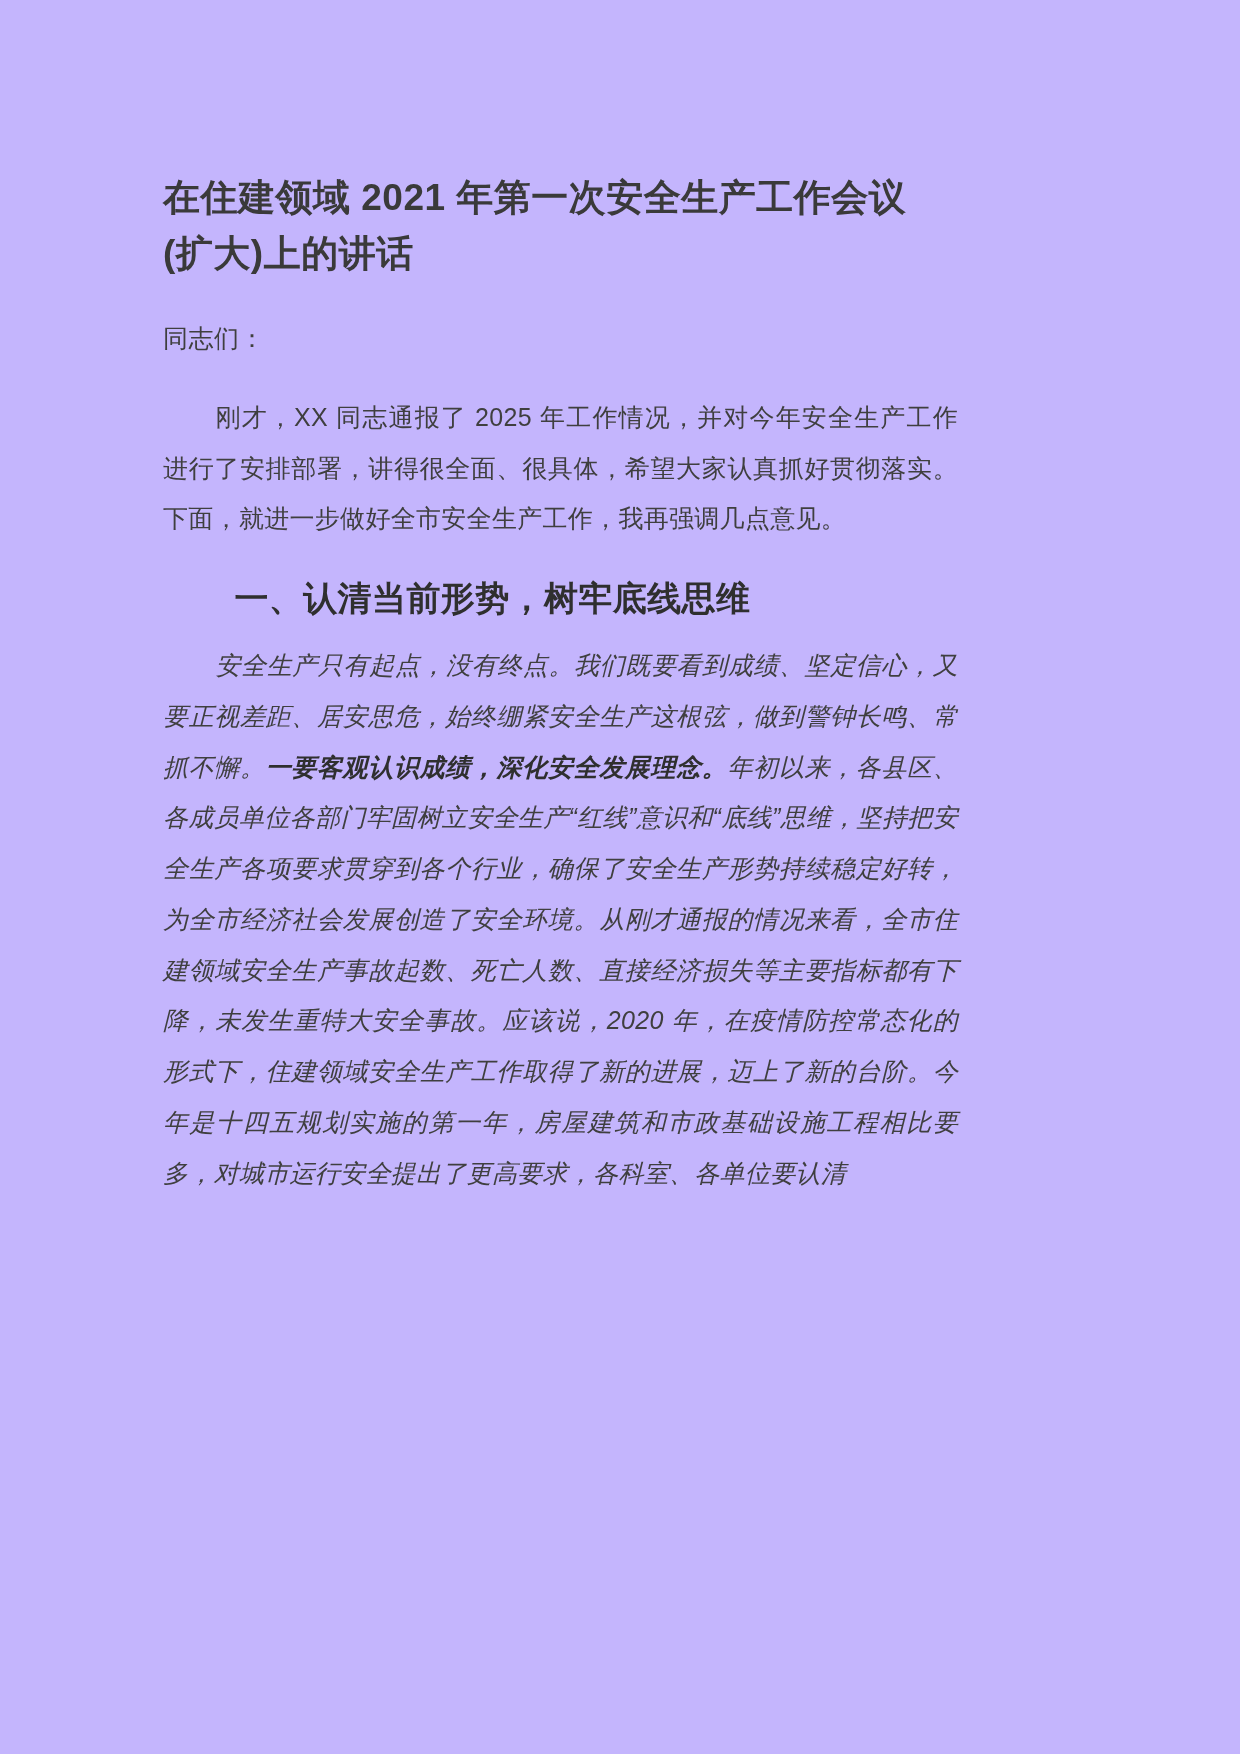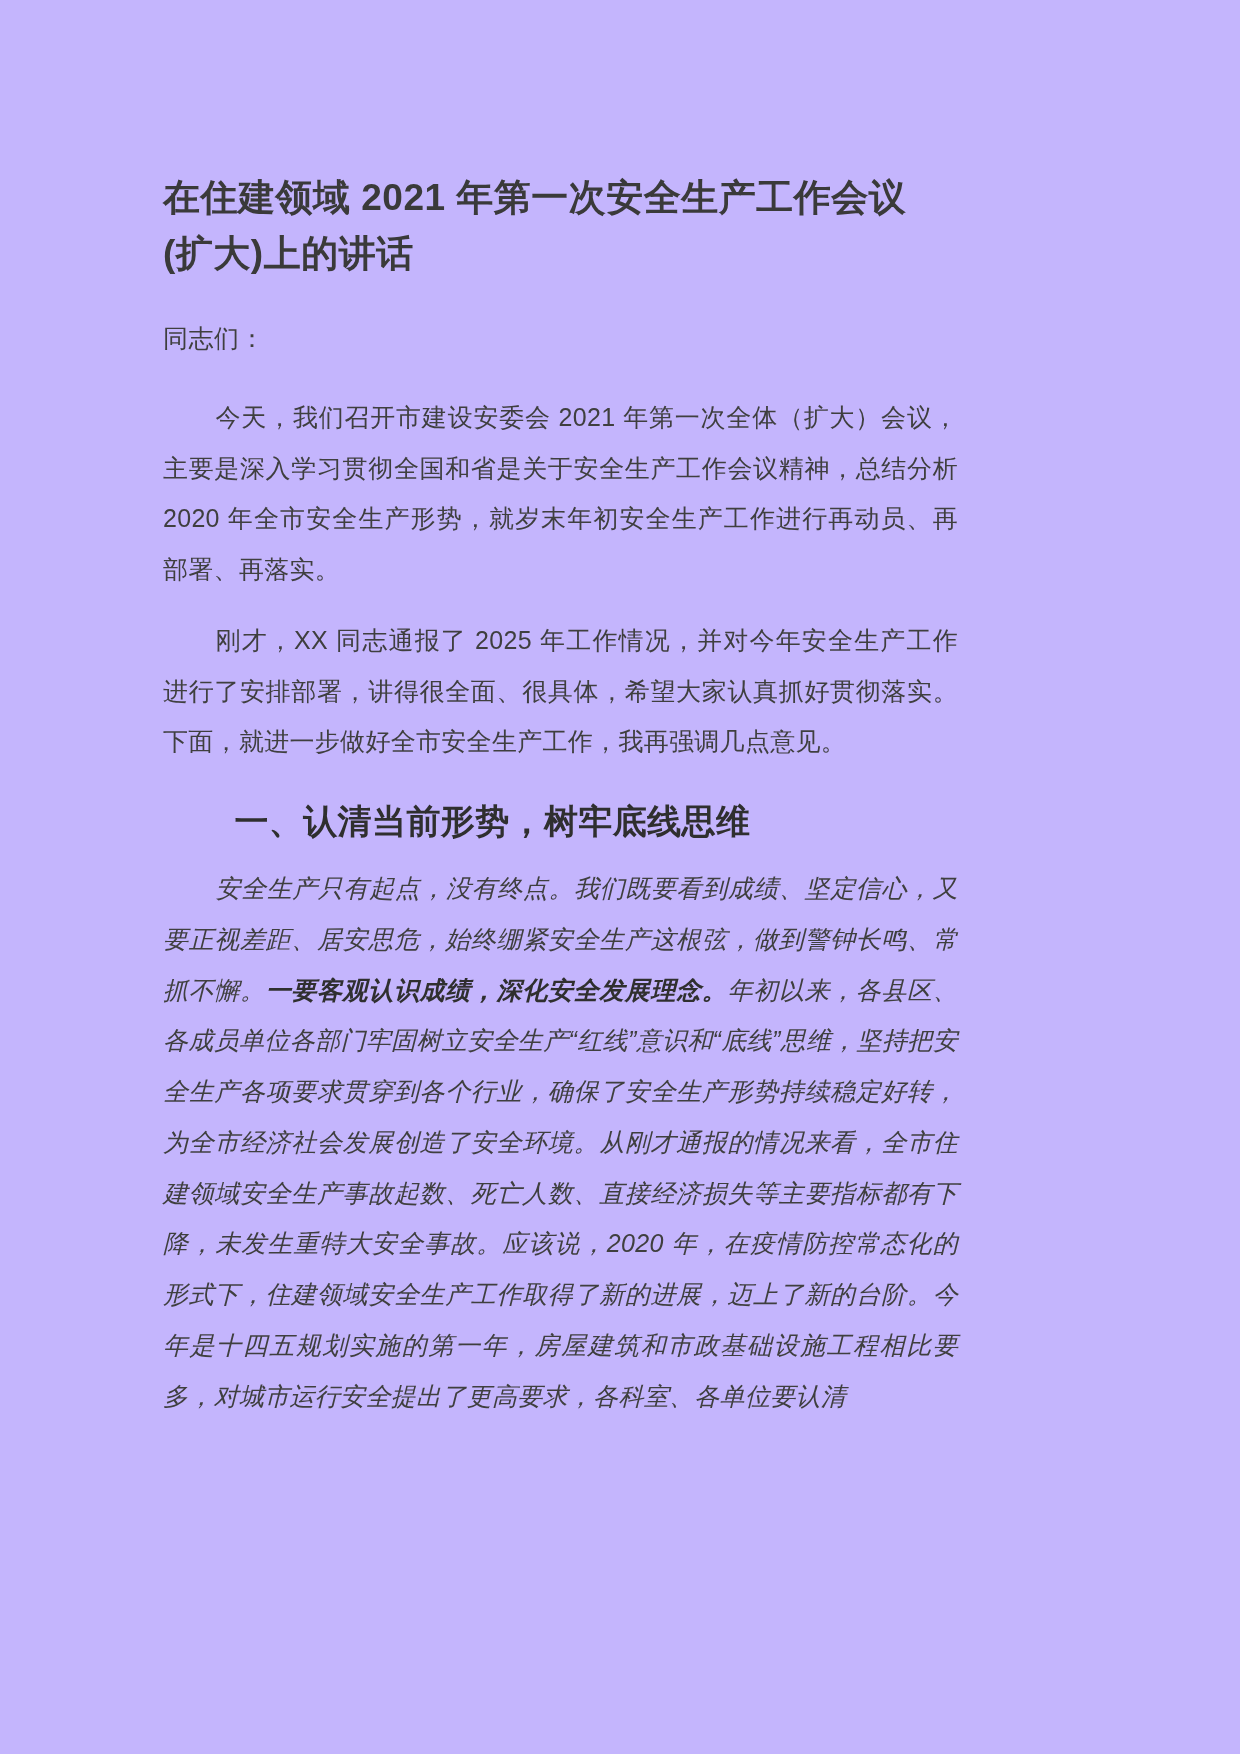--- a/index.html
+++ b/index.html
@@ -69,21 +69,20 @@
 <body>
 
 <div class="page">
 
   <h1 class="doc-title">
     <span>在住建领域 2021 年第一次安全生产工作会议(扩大)</span><span>上的讲话</span>
   </h1>
 
   <p class="salutation">同志们：</p>
 
-  <p class="para">今天，我们召开市建设安委会 2021 年第一次全体（扩大）会议，主要是深入学习贯彻全国和省是关于安全生产工作会议精神，总结分析 2020 年全市安全生产形势，就岁末年初安全生产工作进行再动员、再部署、再落实。</p>
 
   <p class="para">刚才，XX 同志通报了 2025 年工作情况，并对今年安全生产工作进行了安排部署，讲得很全面、很具体，希望大家认真抓好贯彻落实。下面，就进一步做好全市安全生产工作，我再强调几点意见。</p>
 
   <p class="section-heading">一、认清当前形势，树牢底线思维</p>
 
   <p class="para"><span>安全生产只有起点，没有终点。我们既要看到成绩、坚定信心，又要正视差距、居安思危，始终绷紧安全生产这根弦，做到警钟长鸣、常抓不懈。</span><span class="b">一要客观认识成绩，深化安全发展理念。</span><span>年初以来，各县区、各成员单位各部门牢固树立安全生产“红线”意识和“底线”思维，坚持把安全生产各项要求贯穿到各个行业，确保了安全生产形势持续稳定好转，为全市经济社会发展创造了安全环境。从刚才通报的情况来看，全市住建领域安全生产事故起数、死亡人数、直接经济损失等主要指标都有下降，未发生重特大安全事故。应该说，2020 年，在疫情防控常态化的形式下，住建领域安全生产工作取得了新的进展，迈上了新的台阶。今年是十四五规划实施的第一年，房屋建筑和市政基础设施工程相比要多，对城市运行安全提出了更高要求，各科室、各单位要认清</span></p>
 
 </div>
 
 </body></html>

